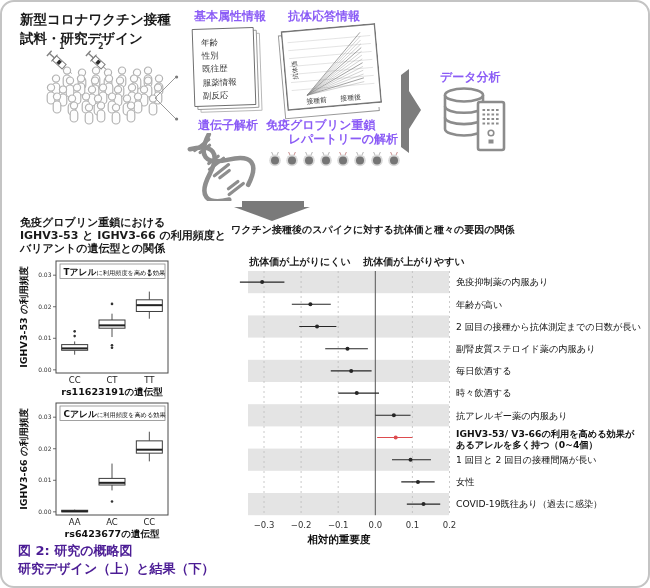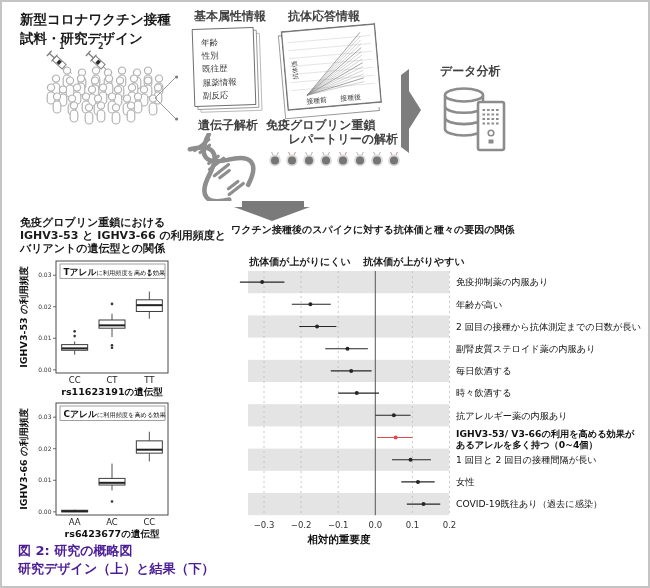--- a/index.html
+++ b/index.html
@@ -1,20 +1,20 @@
 <!DOCTYPE html>
 <html><head>
 <meta charset="utf-8">
 <style>
   *{margin:0;padding:0;box-sizing:border-box}
   html,body{width:650px;height:588px;background:#fff;font-family:"DejaVu Sans",sans-serif;color:#1a1a1a}
-  .fig{position:relative;width:650px;height:588px;background:#fff;border:2px solid #c4c4c4;border-radius:0;overflow:hidden}
+  .fig{position:relative;width:650px;height:588px;background:#fff;border:2px solid #c4c4c4;border-radius:14px;overflow:hidden}
   .abs{position:absolute}
   .h1{font-weight:bold;font-size:13.5px;line-height:1.4;color:#1a1a1a}
-  .h2{font-weight:bold;font-size:12px;color:#404040;line-height:1.2}
+  .h2{font-weight:bold;font-size:12px;color:#8b5cf6;line-height:1.2}
   .h3{font-weight:bold;font-size:11px;line-height:1.25;color:#1a1a1a}
   .cap{font-weight:bold;font-size:13px;line-height:1.4;color:#4c1d95}
   .card{background:#fff;border:1.3px solid #6f6f6f;border-radius:1px}
   .basic-card{width:62px;height:78px;padding:7px 0 0 8px;transform:rotate(-2deg);
      box-shadow:3px 3px 0 -1px #fff,3px 3px 0 0 #9a9a9a,6px 6px 0 -1px #fff,6px 6px 0 0 #b8b8b8;}
   .basic-card div{font-size:8.5px;color:#3c3c3c;line-height:1.55}
   .ab-card{transform:rotate(-5deg);box-shadow:-3px 4px 0 -1px #fff,-3px 4px 0 0 #9a9a9a}
   .crowd{width:130px;height:80px}
   .crowd svg{position:absolute}
   .ab-icons{display:flex;gap:3px}
@@ -251,21 +251,21 @@
       <text x="13" y="40" transform="rotate(-90 13 40)" text-anchor="middle" font-size="6.2" fill="#444">抗体価</text>
       <text x="30" y="74.5" text-anchor="middle" font-size="6.8" fill="#333">接種前</text>
       <text x="64" y="74.5" text-anchor="middle" font-size="6.8" fill="#333">接種後</text>
     </svg>
   </div>
 
   <svg class="abs" style="left:398px;top:66px" width="22" height="86" viewBox="0 0 22 86">
     <polygon points="1,7 9,1 9,23 21,42 9,61 9,85 1,79" fill="#7d7d7d"></polygon>
   </svg>
 
-  <div class="abs h2" style="left:438px;top:62px">データ分析</div>
+  <div class="abs h2" style="left:438px;top:68px">データ分析</div>
   <svg class="abs" style="left:436px;top:80px" width="80" height="74" viewBox="0 0 80 74">
     <g stroke="#8c8c8c" stroke-width="2.6" fill="none">
       <path d="M7,13 V47"></path>
         <path d="M45,13 V47"></path>
       <path d="M7,47 A19,6.5 0 0 0 45,47"></path>
       <path d="M7,24.3 A19,6.5 0 0 0 45,24.3"></path>
       <path d="M7,35.6 A19,6.5 0 0 0 45,35.6"></path>
       <ellipse cx="26" cy="13" rx="19" ry="6.5" fill="#fff"></ellipse>
     </g>
     <rect x="40" y="20" width="26" height="48" rx="2" fill="#fff" stroke="#8c8c8c" stroke-width="2.6"></rect>

